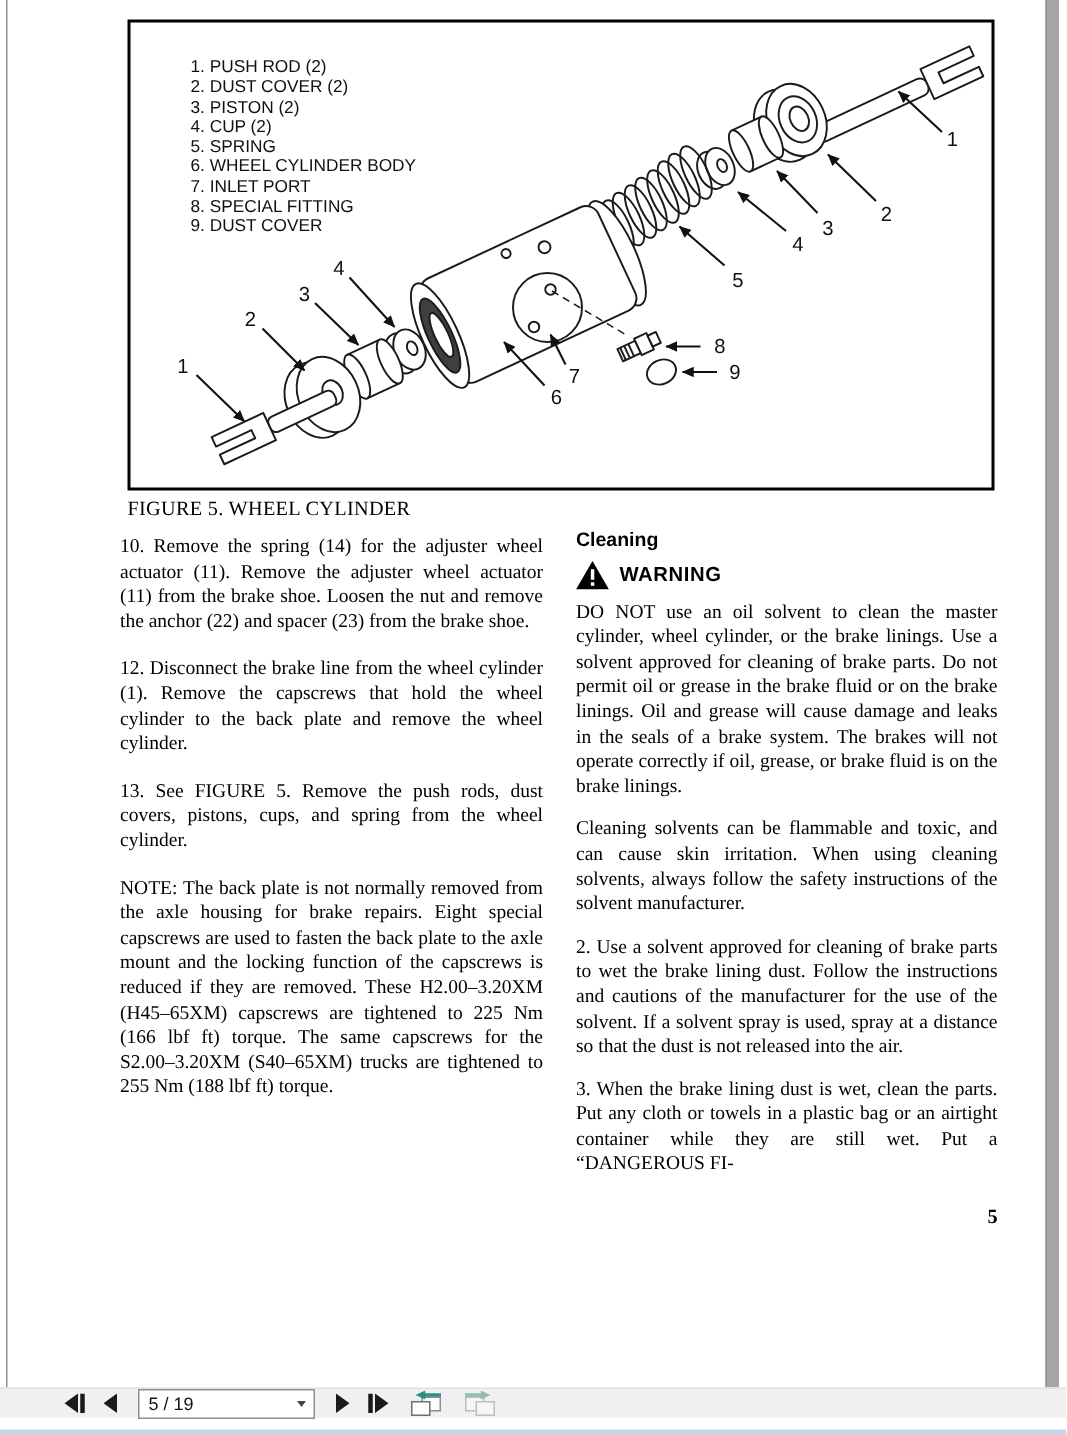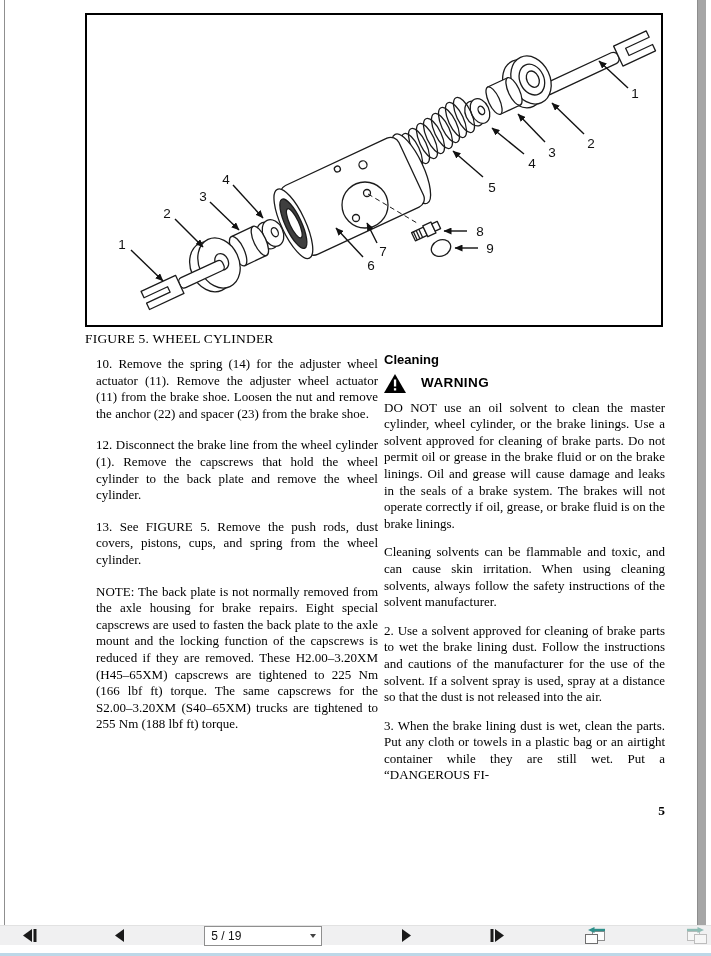--- a/index.html
+++ b/index.html
@@ -10,53 +10,64 @@
   
   .figure-box{position:absolute;left:85px;top:13px;width:574px;height:310px;border:2px solid #000;background:#fff;}
   .parts-list{position:absolute;left:40px;top:24px;font-family:"Liberation Sans", sans-serif;
               font-size:11.5px;line-height:13.3px;color:#101010;white-space:nowrap;}
   .diagram{position:absolute;left:0;top:0;}
   .figure-caption{position:absolute;left:85px;top:331px;width:578px;
                   font-size:13.5px;letter-spacing:.2px;}
   
   .col{position:absolute;font-size:13px;line-height:16.6px;text-align:justify;}
   .col p{margin:0 0 15px 0;}
-  .col-left{left:96px;top:356px;width:282px;}
+  .col-left{left:80px;top:356px;width:282px;}
   .col-right{left:384px;top:352px;width:281px;}
   .col-right p{margin-bottom:12px;}
   .bold{font-weight:normal;}
   .section-heading{font-family:"Liberation Sans", sans-serif;font-weight:bold;font-size:13px;
                    text-align:left;margin:0 0 5px 0;}
-  .warning-row{display:flex;align-items:center;gap:15px;margin:3px 0 7px 0;}
+  .warning-row{display:flex;align-items:center;gap:7px;margin:3px 0 7px 0;}
   .warning-label{font-family:"Liberation Sans", sans-serif;font-weight:bold;font-size:13.5px;letter-spacing:.4px;}
   .page-num{position:absolute;left:384px;top:803px;width:281px;text-align:right;
             font-weight:bold;font-size:13.5px;}
   
   .toolbar{position:absolute;left:0;top:925px;width:711px;height:20px;background:#f0f0f1;
            border-top:1px solid #e2e2e2;box-sizing:border-box;display:flex;align-items:center;
-           padding-left:18px;justify-content:space-between;}
+           padding-left:38px;}
   .tb-btn{height:22px;min-width:18px;display:flex;align-items:center;justify-content:center;
           background:transparent;border:none;padding:0;margin:0 3px;cursor:pointer;}
   .page-box{width:118px;height:20px;background:#fff;border:1px solid #8f8f8f;display:flex;
             align-items:center;font-family:"Liberation Sans", sans-serif;font-size:12px;
             padding:0 5px 0 6px;margin:0 6px;box-sizing:border-box;cursor:pointer;color:#111;}
   .caret{width:0;height:0;border-left:3.5px solid transparent;border-right:3.5px solid transparent;
          border-top:4px solid #444;margin-left:auto;}
   .view-btn{margin-left:9px;}
   .bottom-line{position:absolute;left:0;top:953px;width:711px;height:3px;background:#bdd8e8;}
 </style>
 </head>
 <body>
 
 <div class="screen">
 
   <div class="left-edge"></div>
   <div class="scroll-strip"></div>
 
   <div class="figure-box">
+    <div class="parts-list">
+      <div>1. PUSH ROD (2)</div>
+      <div>2. DUST COVER (2)</div>
+      <div>3. PISTON (2)</div>
+      <div>4. CUP (2)</div>
+      <div>5. SPRING</div>
+      <div>6. WHEEL CYLINDER BODY</div>
+      <div>7. INLET PORT</div>
+      <div>8. SPECIAL FITTING</div>
+      <div>9. DUST COVER</div>
+    </div>
 
     <svg class="diagram" width="574" height="310" viewBox="0 0 574 310">
       <defs>
         <marker id="ah" markerWidth="9" markerHeight="7" refX="7.5" refY="3.5" orient="auto" markerUnits="userSpaceOnUse">
           <path d="M0,0 L8,3.5 L0,7 Z" fill="#111"></path>
         </marker>
       </defs>
 
       <g stroke="#1b1b1b" stroke-width="1.3" fill="#fff" stroke-linejoin="round">
 

